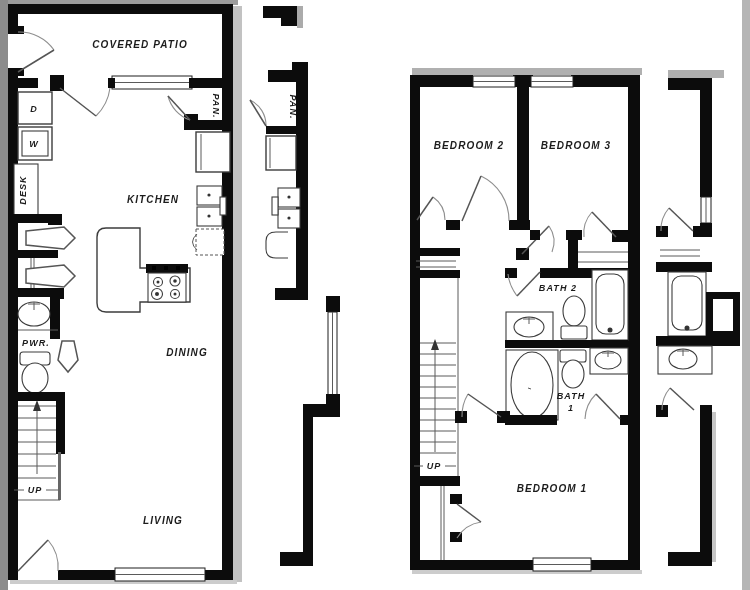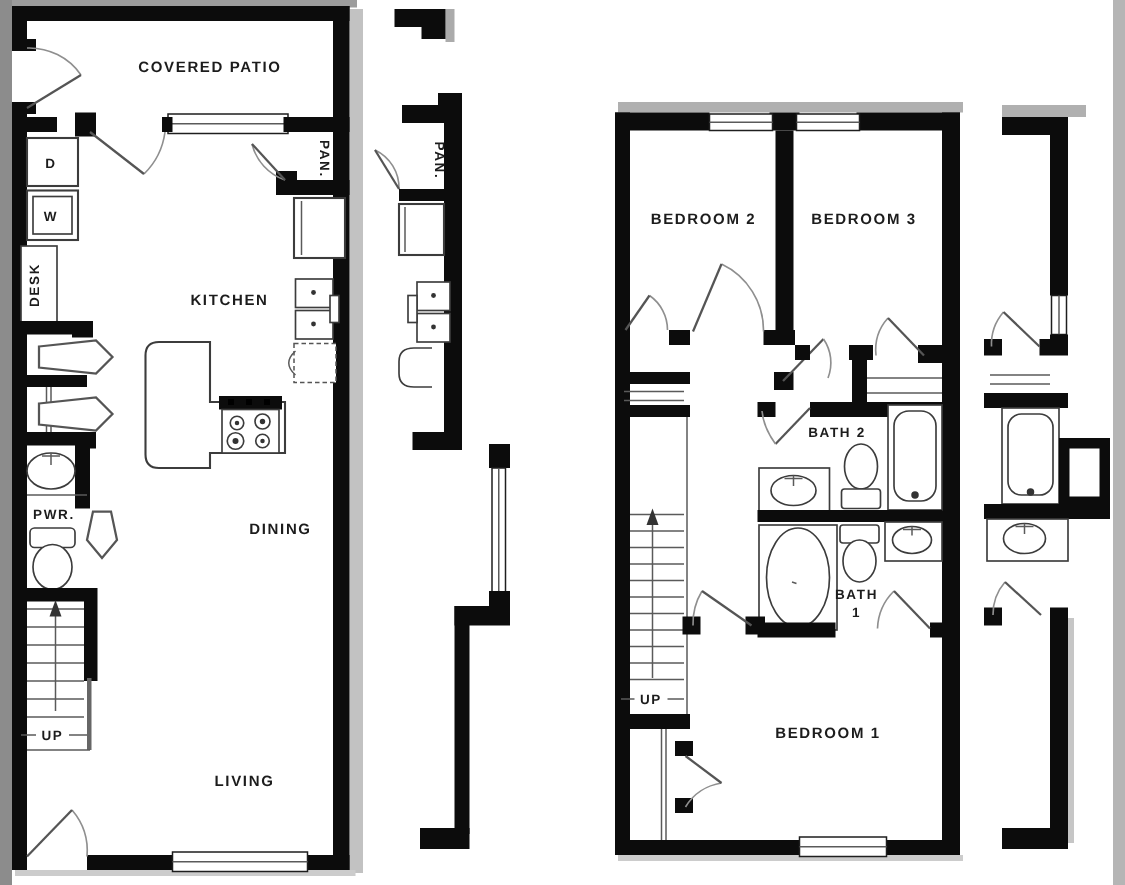--- a/index.html
+++ b/index.html
@@ -1,16 +1,16 @@
 <!DOCTYPE html>
 <html><head>
 <meta charset="utf-8">
 <style>
   html,body{margin:0;padding:0;background:#fff;}
-  #canvas{position:relative;width:750px;height:590px;background:#ffffff;overflow:hidden;}
+  #canvas{position:relative;width:750px;height:590px;background:#ffffff;overflow:hidden;font-style:italic;}
   svg{display:block;}
   .wall{fill:#0c0c0c;}
   .fx{fill:#ffffff;stroke:#3c3c3c;stroke-width:1.4;}
   .fx2{fill:#ffffff;stroke:#3c3c3c;stroke-width:1.1;}
   .thin{stroke:#5a5a5a;stroke-width:1;fill:none;}
   .door{stroke:#8f8f8f;stroke-width:1.1;fill:none;}
   .leaf{stroke:#555;stroke-width:1.5;fill:#fff;}
   .win{fill:#ffffff;stroke:#1e1e1e;stroke-width:1;}
   text{font-family:"Liberation Sans","DejaVu Sans",sans-serif;font-size:10px;font-weight:bold;
        letter-spacing:1.1px;fill:#1c1c1c;text-anchor:middle;}

